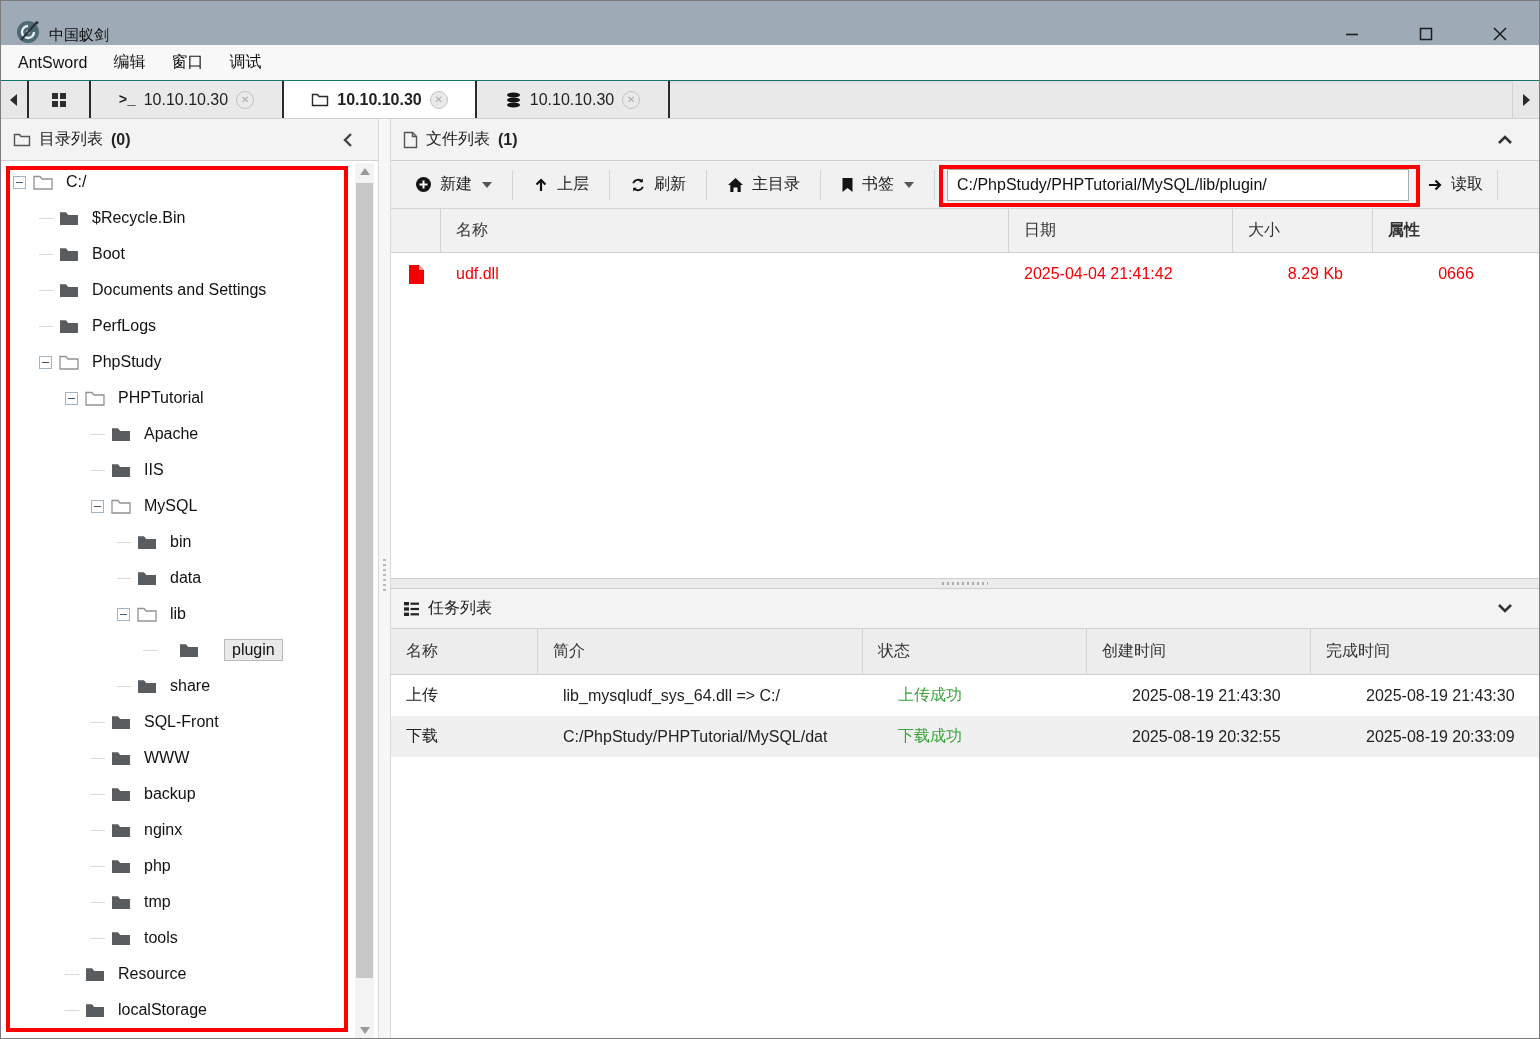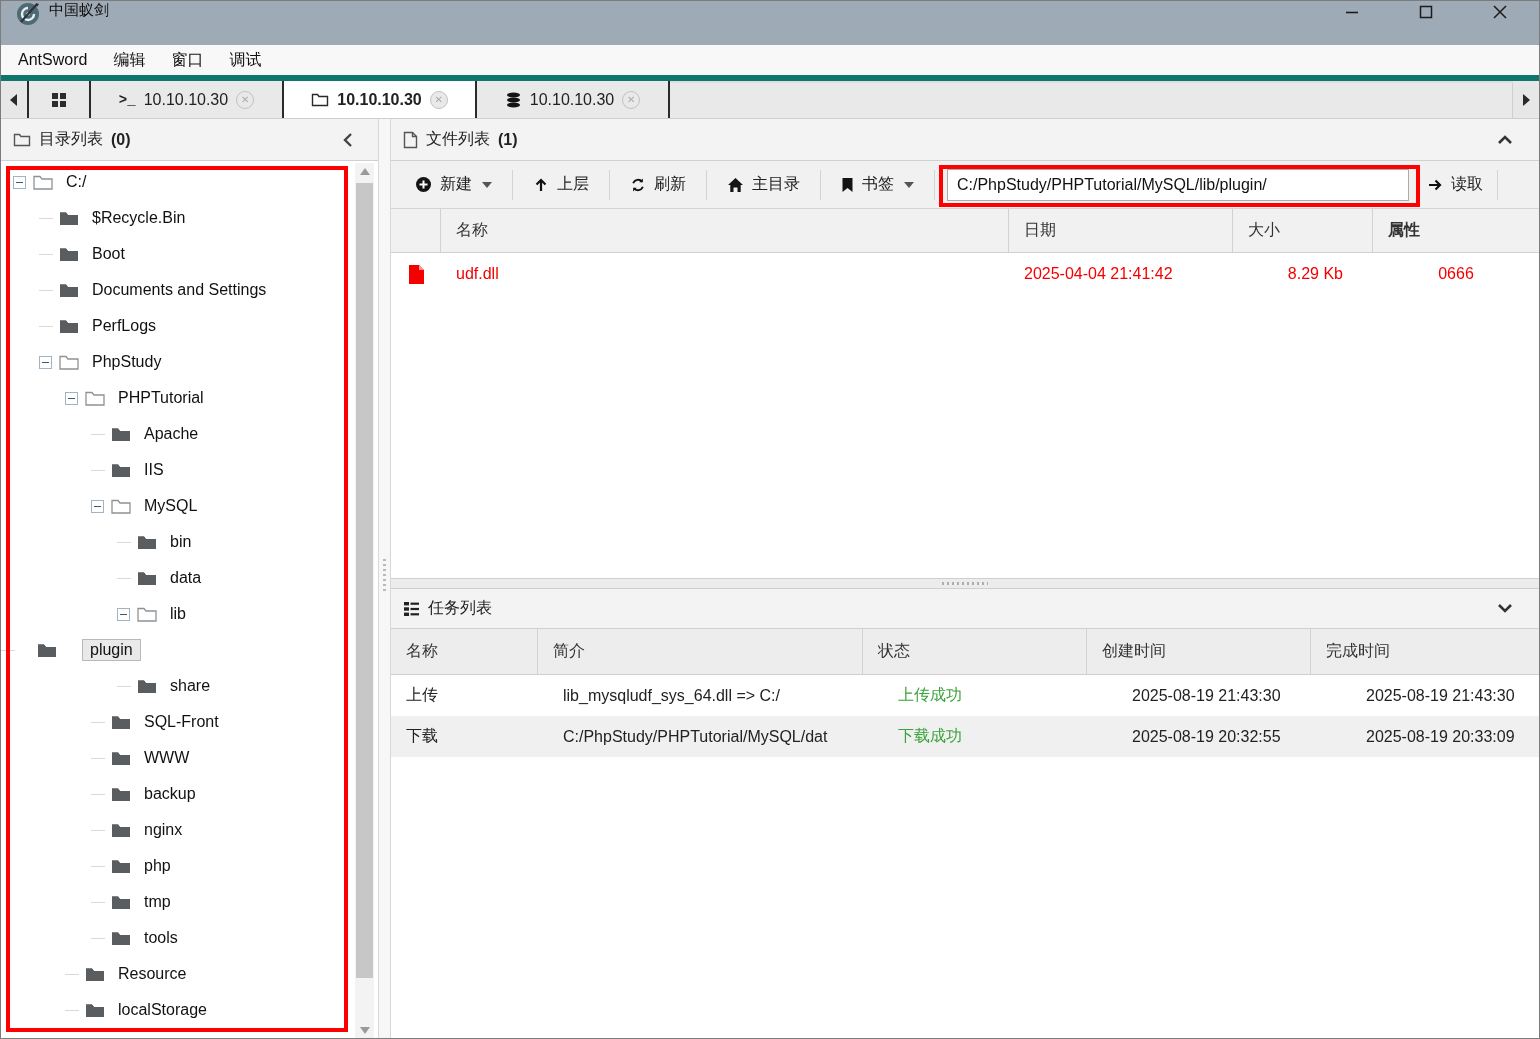--- a/index.html
+++ b/index.html
@@ -3,27 +3,27 @@
 <meta charset="utf-8">
 <style>
   html,body{margin:0;padding:0;background:#888;}
   *{box-sizing:border-box;}
   .app{
     position:relative;width:1540px;height:1039px;background:#fff;
     font-family:"Liberation Sans","DejaVu Sans",sans-serif;color:#1a1a1a;
     overflow:hidden;border:1px solid #7c7c7c;
   }
   
-  .titlebar{height:44px;background:#9EAAB6;display:flex;align-items:flex-start;padding:0 14px;}
+  .titlebar{height:44px;background:#9EAAB6;display:flex;align-items:flex-end;padding:0 14px;}
   .logo{width:26px;height:26px;margin-right:8px;flex:0 0 auto;}
   .title-text{font-size:15px;color:#0e0e0e;}
   .win-controls{margin-left:auto;display:flex;align-items:center;gap:52px;padding-right:14px;}
   .win-btn{width:22px;height:22px;display:flex;align-items:center;justify-content:center;cursor:default;}
   
-  .menubar{height:36px;background:#f8f8f8;display:flex;align-items:center;padding:0 4px;border-bottom:6px solid #0f766e;}
+  .menubar{height:36px;background:#f8f8f8;display:flex;align-items:center;padding:0 4px;border-bottom:1px solid #0f766e;}
   .menu-item{font-size:16px;padding:0 13px;color:#111;}
   
   .tabbar{height:38px;background:#dfdfdf;display:flex;align-items:stretch;border-bottom:1px solid #cfcfcf;}
   .tab-scroll{width:26px;display:flex;align-items:center;justify-content:center;background:#e7e7e7;}
   .tabs-strip{display:flex;align-items:stretch;border-left:2px solid #2a2a2a;}
   .tab{display:flex;align-items:center;justify-content:center;gap:8px;background:#e9e9e9;
        border-right:2px solid #2a2a2a;font-size:16px;color:#222;padding:0 10px;}
   .tab.home-tab{width:62px;}
   .tab.session{width:193px;}
   .tab.active{background:#ffffff;font-weight:bold;}
@@ -365,21 +365,21 @@
               <span class="expander"></span>
 
               <span class="f-icon">
                 <svg width="20" height="16" viewBox="0 0 20 16">
                   <path d="M1 2.5h6l2 2.5h10v10H1z" fill="#fff" stroke="#8e9296" stroke-width="1.3"></path>
                 </svg>
               </span>
 
               <span class="tree-label">lib</span>
             </div>
-            <div class="tree-row selected" style=" gap: 16px;">
+            <div class="tree-row selected" style="padding-left: 142px; gap: 16px;">
 
               <span class="stub"></span>
 
               <span class="f-icon">
                 <svg width="20" height="16" viewBox="0 0 20 16">
                   <path d="M1 2.5h6l2 2.5h10v10H1z" fill="#595d60"></path>
                   <path d="M1 2.5h6l2 2.5H1z" fill="#595d60"></path>
                 </svg>
               </span>
               <span class="tree-label">plugin</span>

